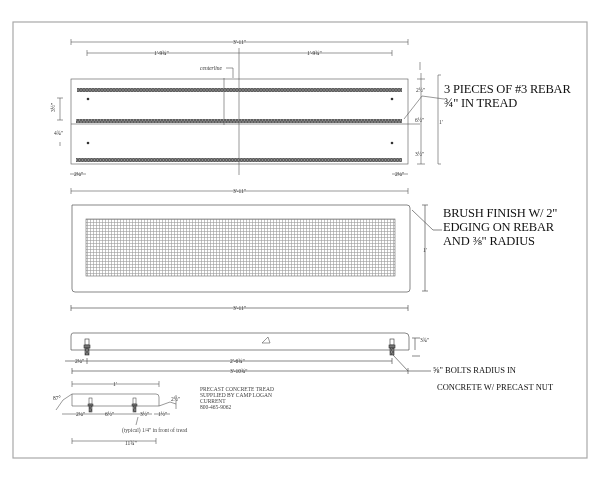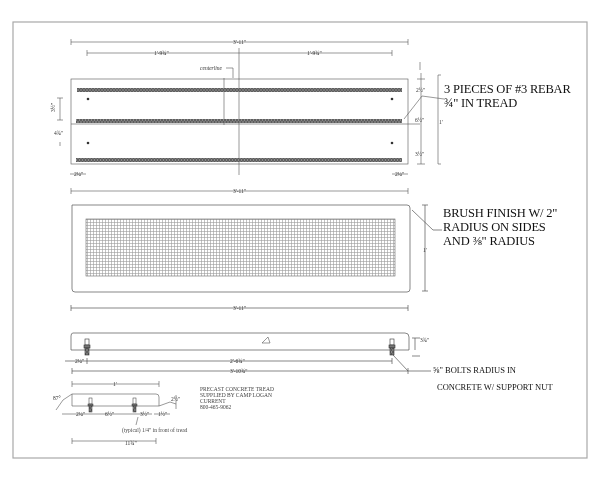--- a/index.html
+++ b/index.html
@@ -191,29 +191,29 @@
 </svg>
 
 
 <div class="note big" style="left:444px; top:82px;">
   <div>3 PIECES OF #3 REBAR</div>
   <div>¾" IN TREAD</div>
 </div>
 
 <div class="note big" style="left:443px; top:206px;">
   <div>BRUSH FINISH W/ 2"</div>
-  <div>RADIUS ON SIDES</div>
+  <div>EDGING ON REBAR</div>
   <div>AND ⅜" RADIUS</div>
 </div>
 
 <div class="note mid" style="left:433px; top:366px;">
   <span>⅝"</span>
   <span>BOLTS  RADIUS IN</span>
 </div>
-<div class="note mid" style="left:437px; top:383px;">CONCRETE W/ SUPPORT NUT</div>
+<div class="note mid" style="left:437px; top:383px;">CONCRETE W/ PRECAST NUT</div>
 
 <div class="note small" style="left:200px; top:386px;">
   <div>PRECAST CONCRETE TREAD</div>
   <div>SUPPLIED BY CAMP LOGAN</div>
   <div>CURRENT</div>
   <div>800-465-9062</div>
 </div>
 
 <div class="note small" style="left:122px; top:427px;">(typical) 1/4" in front of tread</div>
 </div>

